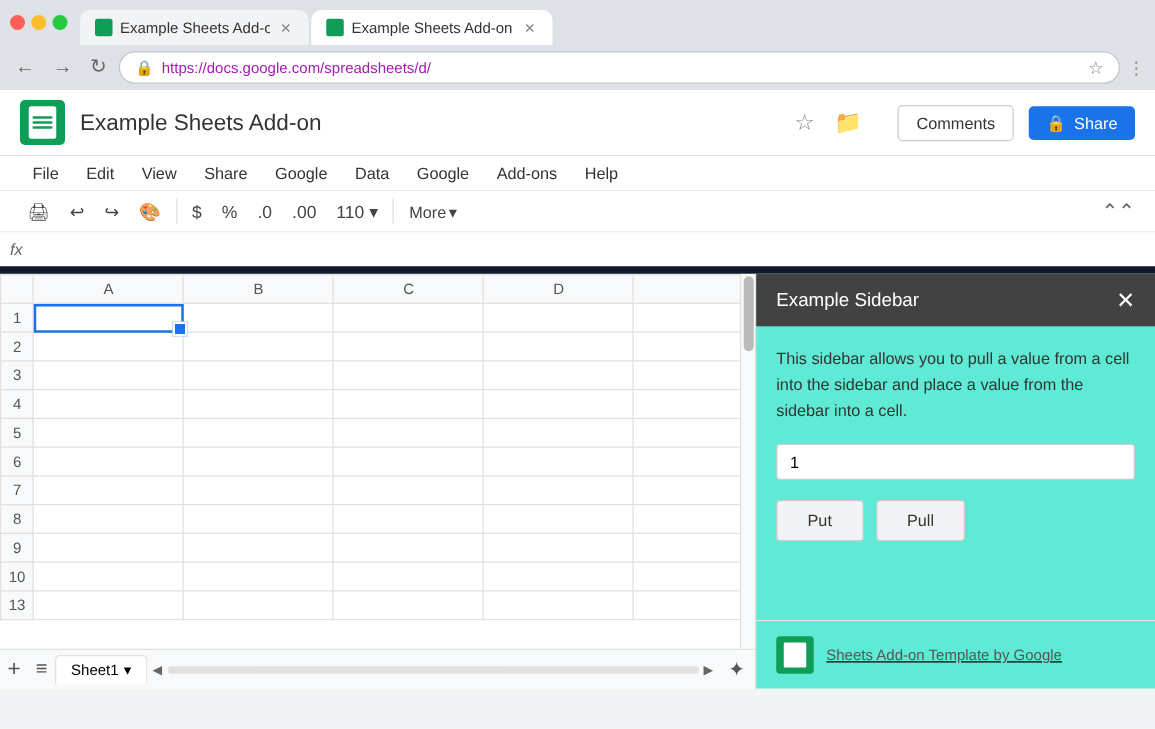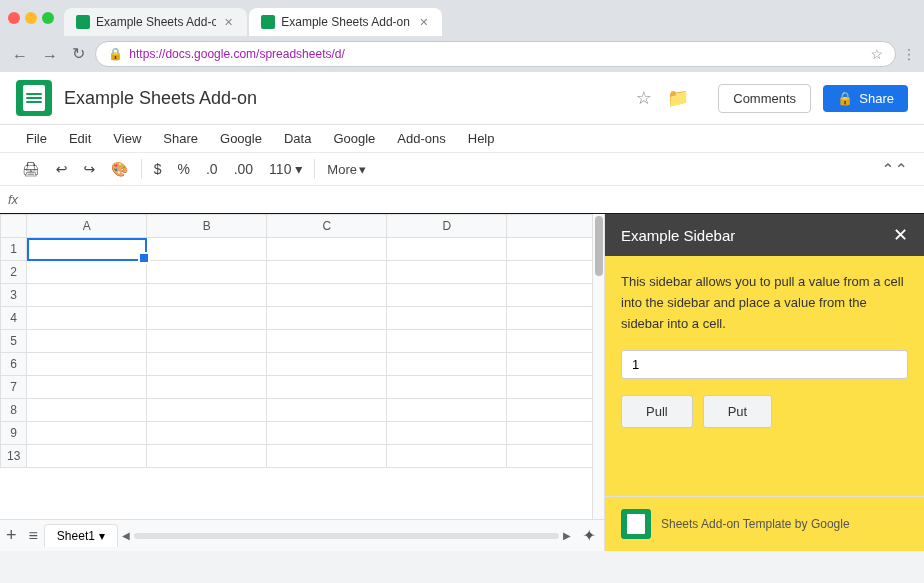--- a/index.html
+++ b/index.html
@@ -41,49 +41,49 @@
     .menu-item { background: none; border: none; padding: 4px 10px; font-size: 13px; cursor: pointer; color: #333; border-radius: 4px; }
 
     
     .toolbar { background: #fff; display: flex; align-items: center; padding: 4px 16px; gap: 4px; border-bottom: 1px solid #e8eaed; }
     .toolbar-btn { background: none; border: none; padding: 4px 6px; font-size: 14px; cursor: pointer; color: #444; border-radius: 3px; }
     .toolbar-sep { width: 1px; height: 20px; background: #e0e0e0; margin: 0 2px; }
     .toolbar-more { display: flex; align-items: center; gap: 2px; font-size: 13px; color: #444; cursor: pointer; padding: 4px 6px; border-radius: 3px; }
     .chevron-up { font-size: 16px; color: #666; margin-left: auto; cursor: pointer; }
 
     
-    .formula-bar { background: #fff; display: flex; align-items: center; padding: 4px 8px; border-bottom: 1px solid #0f172a; gap: 8px; }
+    .formula-bar { background: #fff; display: flex; align-items: center; padding: 4px 8px; border-bottom: 6px solid #0f172a; gap: 8px; }
     .fx-label { font-size: 13px; color: #666; font-style: italic; }
     .formula-input { flex: 1; border: none; outline: none; font-size: 13px; padding: 2px 4px; }
 
     
     table { border-collapse: collapse; width: 100%; }
     .col-header { background: #f8f9fa; border: 1px solid #e0e0e0; text-align: center; font-size: 12px; color: #555; font-weight: 500; padding: 4px 0; width: 120px; }
     .col-header.row-header { width: 46px; }
     .row-num { background: #f8f9fa; border: 1px solid #e0e0e0; text-align: center; font-size: 12px; color: #555; padding: 4px 6px; width: 46px; }
     .cell { border: 1px solid #e0e0e0; padding: 2px 6px; height: 22px; min-width: 120px; background: #fff; font-size: 13px; }
     .cell.selected { outline: 2px solid #1a73e8; outline-offset: -2px; background: #fff; }
     .cell.selected::after { content: ''; position: absolute; right: -4px; bottom: -4px; width: 8px; height: 8px; background: #1a73e8; border: 2px solid #fff; }
     .scroll-thumb { width: 8px; height: 60px; background: #bbb; border-radius: 4px; margin: 2px auto; }
     .add-sheet { background: none; border: none; font-size: 18px; cursor: pointer; color: #555; padding: 0 6px; }
     .sheet-menu { background: none; border: none; font-size: 16px; cursor: pointer; color: #555; padding: 0 6px; }
     .sheet-tab { background: #fff; border: 1px solid #e0e0e0; border-bottom: none; border-radius: 4px 4px 0 0; padding: 4px 12px; font-size: 12px; cursor: pointer; display: flex; align-items: center; gap: 4px; }
 
     
-    .sidebar { width: 320px; background: #fde047; border-left: 1px solid #e0e0e0; display: flex; flex-direction: column; flex-shrink: 0; }
+    .sidebar { width: 320px; background: #5eead4; border-left: 1px solid #e0e0e0; display: flex; flex-direction: column; flex-shrink: 0; }
     .sidebar-header { background: #424242; color: #fff; padding: 12px 16px; display: flex; align-items: center; justify-content: space-between; }
     .sidebar-title { font-size: 15px; font-weight: 500; }
     .sidebar-close { background: none; border: none; color: #fff; font-size: 18px; cursor: pointer; line-height: 1; }
     .sidebar-body { padding: 16px; flex: 1; display: flex; flex-direction: column; gap: 16px; }
     .sidebar-desc { font-size: 13px; color: #333; line-height: 1.6; }
     .sidebar-field-label { font-size: 13px; font-weight: 600; color: #333; margin-bottom: 6px; }
     .sidebar-input { width: 100%; border: 1px solid #ccc; border-radius: 3px; padding: 6px 10px; font-size: 13px; outline: none; }
     .sidebar-buttons { display: flex; gap: 10px; }
     .sidebar-btn { background: #f1f3f4; border: 1px solid #ccc; border-radius: 3px; padding: 8px 24px; font-size: 13px; cursor: pointer; color: #333; }
-    .sidebar-footer { padding: 12px 16px; display: flex; align-items: center; gap: 10px; border-top: 1px solid #e0e0e0; }
+    .sidebar-footer { padding: 12px 16px; display: flex; align-items: center; gap: 10px; border-top: 1px solid #e0e0e0; text-decoration: underline; }
     .footer-logo { width: 30px; height: 30px; background: #0f9d58; border-radius: 3px; display: flex; align-items: center; justify-content: center; }
     .footer-logo-inner { width: 18px; height: 20px; background: #fff; border-radius: 1px; }
     .footer-text { font-size: 12px; color: #555; }
 
     .main-row { display: flex; flex: 1; overflow: hidden; }
     .grid-wrap { flex: 1; overflow: hidden; display: flex; flex-direction: column; }
     .right-scroll { width: 12px; background: #f8f9fa; border-left: 1px solid #e0e0e0; }
   </style>
 </head>
 <body>
@@ -264,20 +264,28 @@
               </tr>
               <tr>
                 <td class="row-num">9</td>
                 <td class="cell"></td>
                 <td class="cell"></td>
                 <td class="cell"></td>
                 <td class="cell"></td>
                 <td class="cell"></td>
               </tr>
               <tr>
+                <td class="row-num">10</td>
+                <td class="cell"></td>
+                <td class="cell"></td>
+                <td class="cell"></td>
+                <td class="cell"></td>
+                <td class="cell"></td>
+              </tr>
+              <tr>
                 <td class="row-num">13</td>
                 <td class="cell"></td>
                 <td class="cell"></td>
                 <td class="cell"></td>
                 <td class="cell"></td>
                 <td class="cell"></td>
               </tr>
             </tbody>
           </table>
         </div>
@@ -309,22 +317,22 @@
       <div class="sidebar-header">
         <span class="sidebar-title">Example Sidebar</span>
         <button class="sidebar-close">✕</button>
       </div>
       <div class="sidebar-body">
         <p class="sidebar-desc">This sidebar allows you to pull a value from a cell into the sidebar and place a value from the sidebar into a cell.</p>
         <div>
           <input class="sidebar-input" type="text" value="1" style="">
         </div>
         <div class="sidebar-buttons">
+          <button class="sidebar-btn">Put</button>
           <button class="sidebar-btn">Pull</button>
-          <button class="sidebar-btn">Put</button>
         </div>
       </div>
       <div class="sidebar-footer">
         <div class="footer-logo">
           <div class="footer-logo-inner"></div>
         </div>
         <span class="footer-text">Sheets Add-on Template by Google</span>
       </div>
     </div>
   </div>

